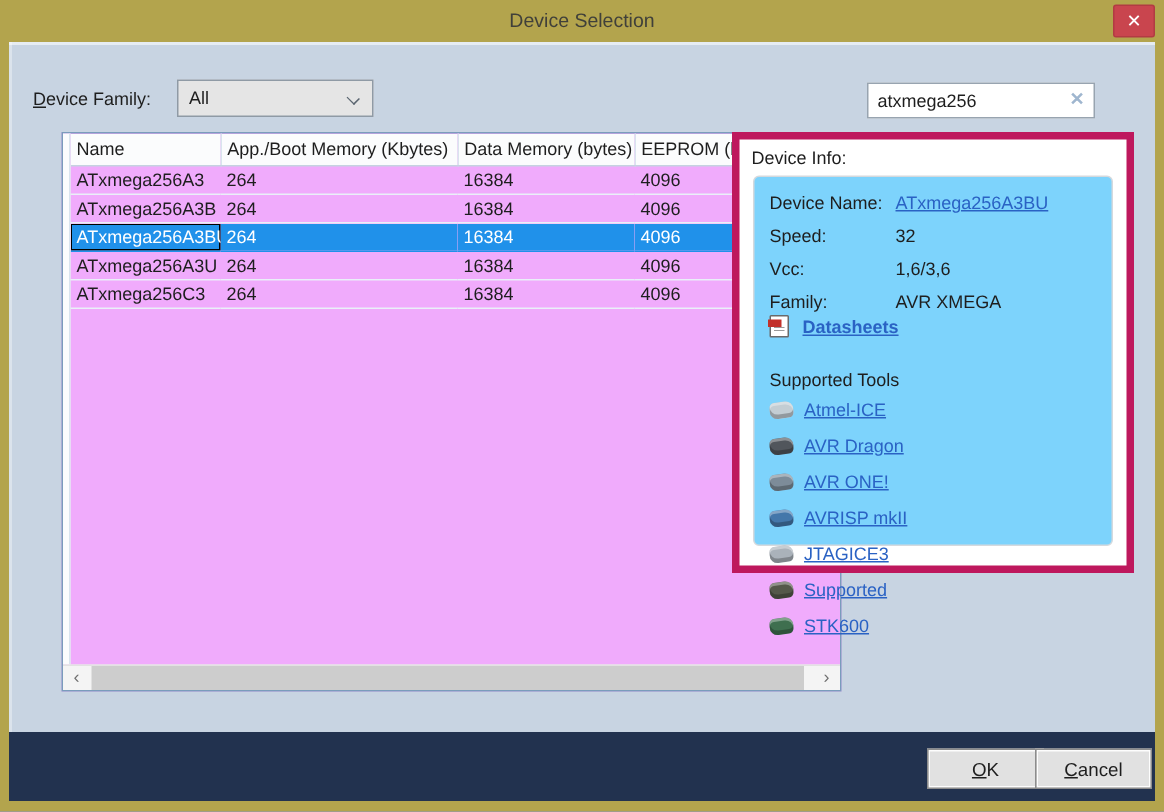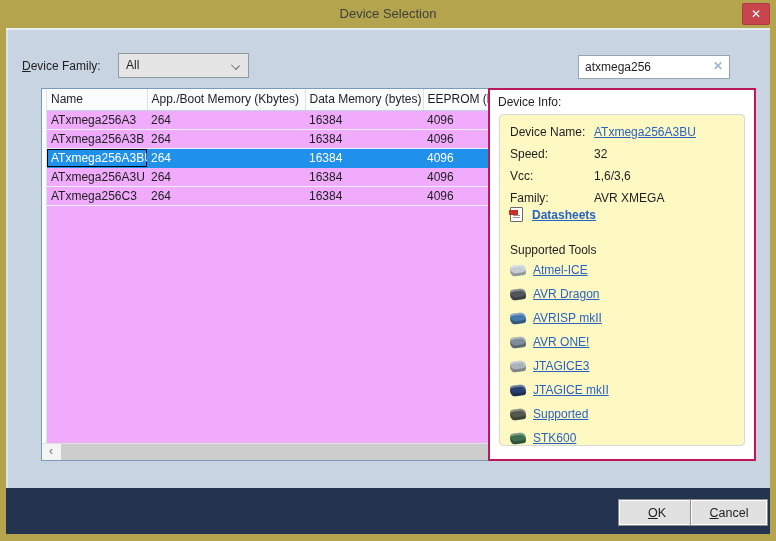--- a/index.html
+++ b/index.html
@@ -95,27 +95,27 @@
   }
   .hscroll .arr.left { left:0; }
   .hscroll .arr.right { right:0; }
   .hscroll .thumb {
     position:absolute; left:19px; right:24px; top:0; height:16px;
     background:#cdcdcd; cursor:grab;
   }
 
   
   .info-panel {
-    position:absolute; left:482px; top:60px; width:268px; height:373px;
-    background:#fff; border:2px solid #be185d;
+    position:absolute; left:482px; top:60px; width:268px; height:294px;
+    background:#fff; border:5px solid #be185d;
   }
   .info-title { position:absolute; left:8px; top:5px; font-size:12px; }
   .groupbox {
     position:absolute; left:9px; right:9px; top:24px; bottom:13px;
-    border:1px solid #d5d9dd; border-radius:4px; background:#fef9c3;
+    border:1px solid #d5d9dd; border-radius:4px; background:#7dd3fc;
   }
   .field-row { position:relative; height:22px; margin:0 0 0 10px; }
   .fields { padding-top:8px; }
   .flabel { position:absolute; left:0; top:2px; }
   .fvalue { position:absolute; left:84px; top:2px; }
   .fvalue.link, a.link { color:#2a62c4; text-decoration:underline; cursor:pointer; }
 
   .ds-row { position:absolute; left:10px; top:92px; height:18px; }
   .pdf-icon {
     position:absolute; left:0; top:0; width:13px; height:15px;
@@ -274,34 +274,30 @@
 
         <div class="tool-row">
               <span class="tool-icon" style="background: rgb(195, 205, 211);"></span>
               <a class="link">Atmel-ICE</a>
             </div>
             <div class="tool-row">
               <span class="tool-icon" style="background: rgb(81, 86, 92);"></span>
               <a class="link">AVR Dragon</a>
             </div>
             <div class="tool-row">
+              <span class="tool-icon" style="background: rgb(125, 140, 153);"></span>
+              <a class="link">AVR ONE!</a>
+            </div>
+            <div class="tool-row">
               <span class="tool-icon" style="background: rgb(68, 119, 170);"></span>
               <a class="link">AVRISP mkII</a>
             </div>
             <div class="tool-row">
-              <span class="tool-icon" style="background: rgb(125, 140, 153);"></span>
-              <a class="link">AVR ONE!</a>
-            </div>
-            <div class="tool-row">
               <span class="tool-icon" style="background: rgb(170, 178, 186);"></span>
               <a class="link">JTAGICE3</a>
-            </div>
-            <div class="tool-row">
-              <span class="tool-icon" style="background: rgb(39, 64, 110);"></span>
-              <a class="link">JTAGICE mkII</a>
             </div>
             <div class="tool-row">
               <span class="tool-icon" style="background: rgb(85, 88, 74);"></span>
               <a class="link">Supported</a>
             </div>
             <div class="tool-row">
               <span class="tool-icon" style="background: rgb(63, 111, 79);"></span>
               <a class="link">STK600</a>
             </div>
           </div>

